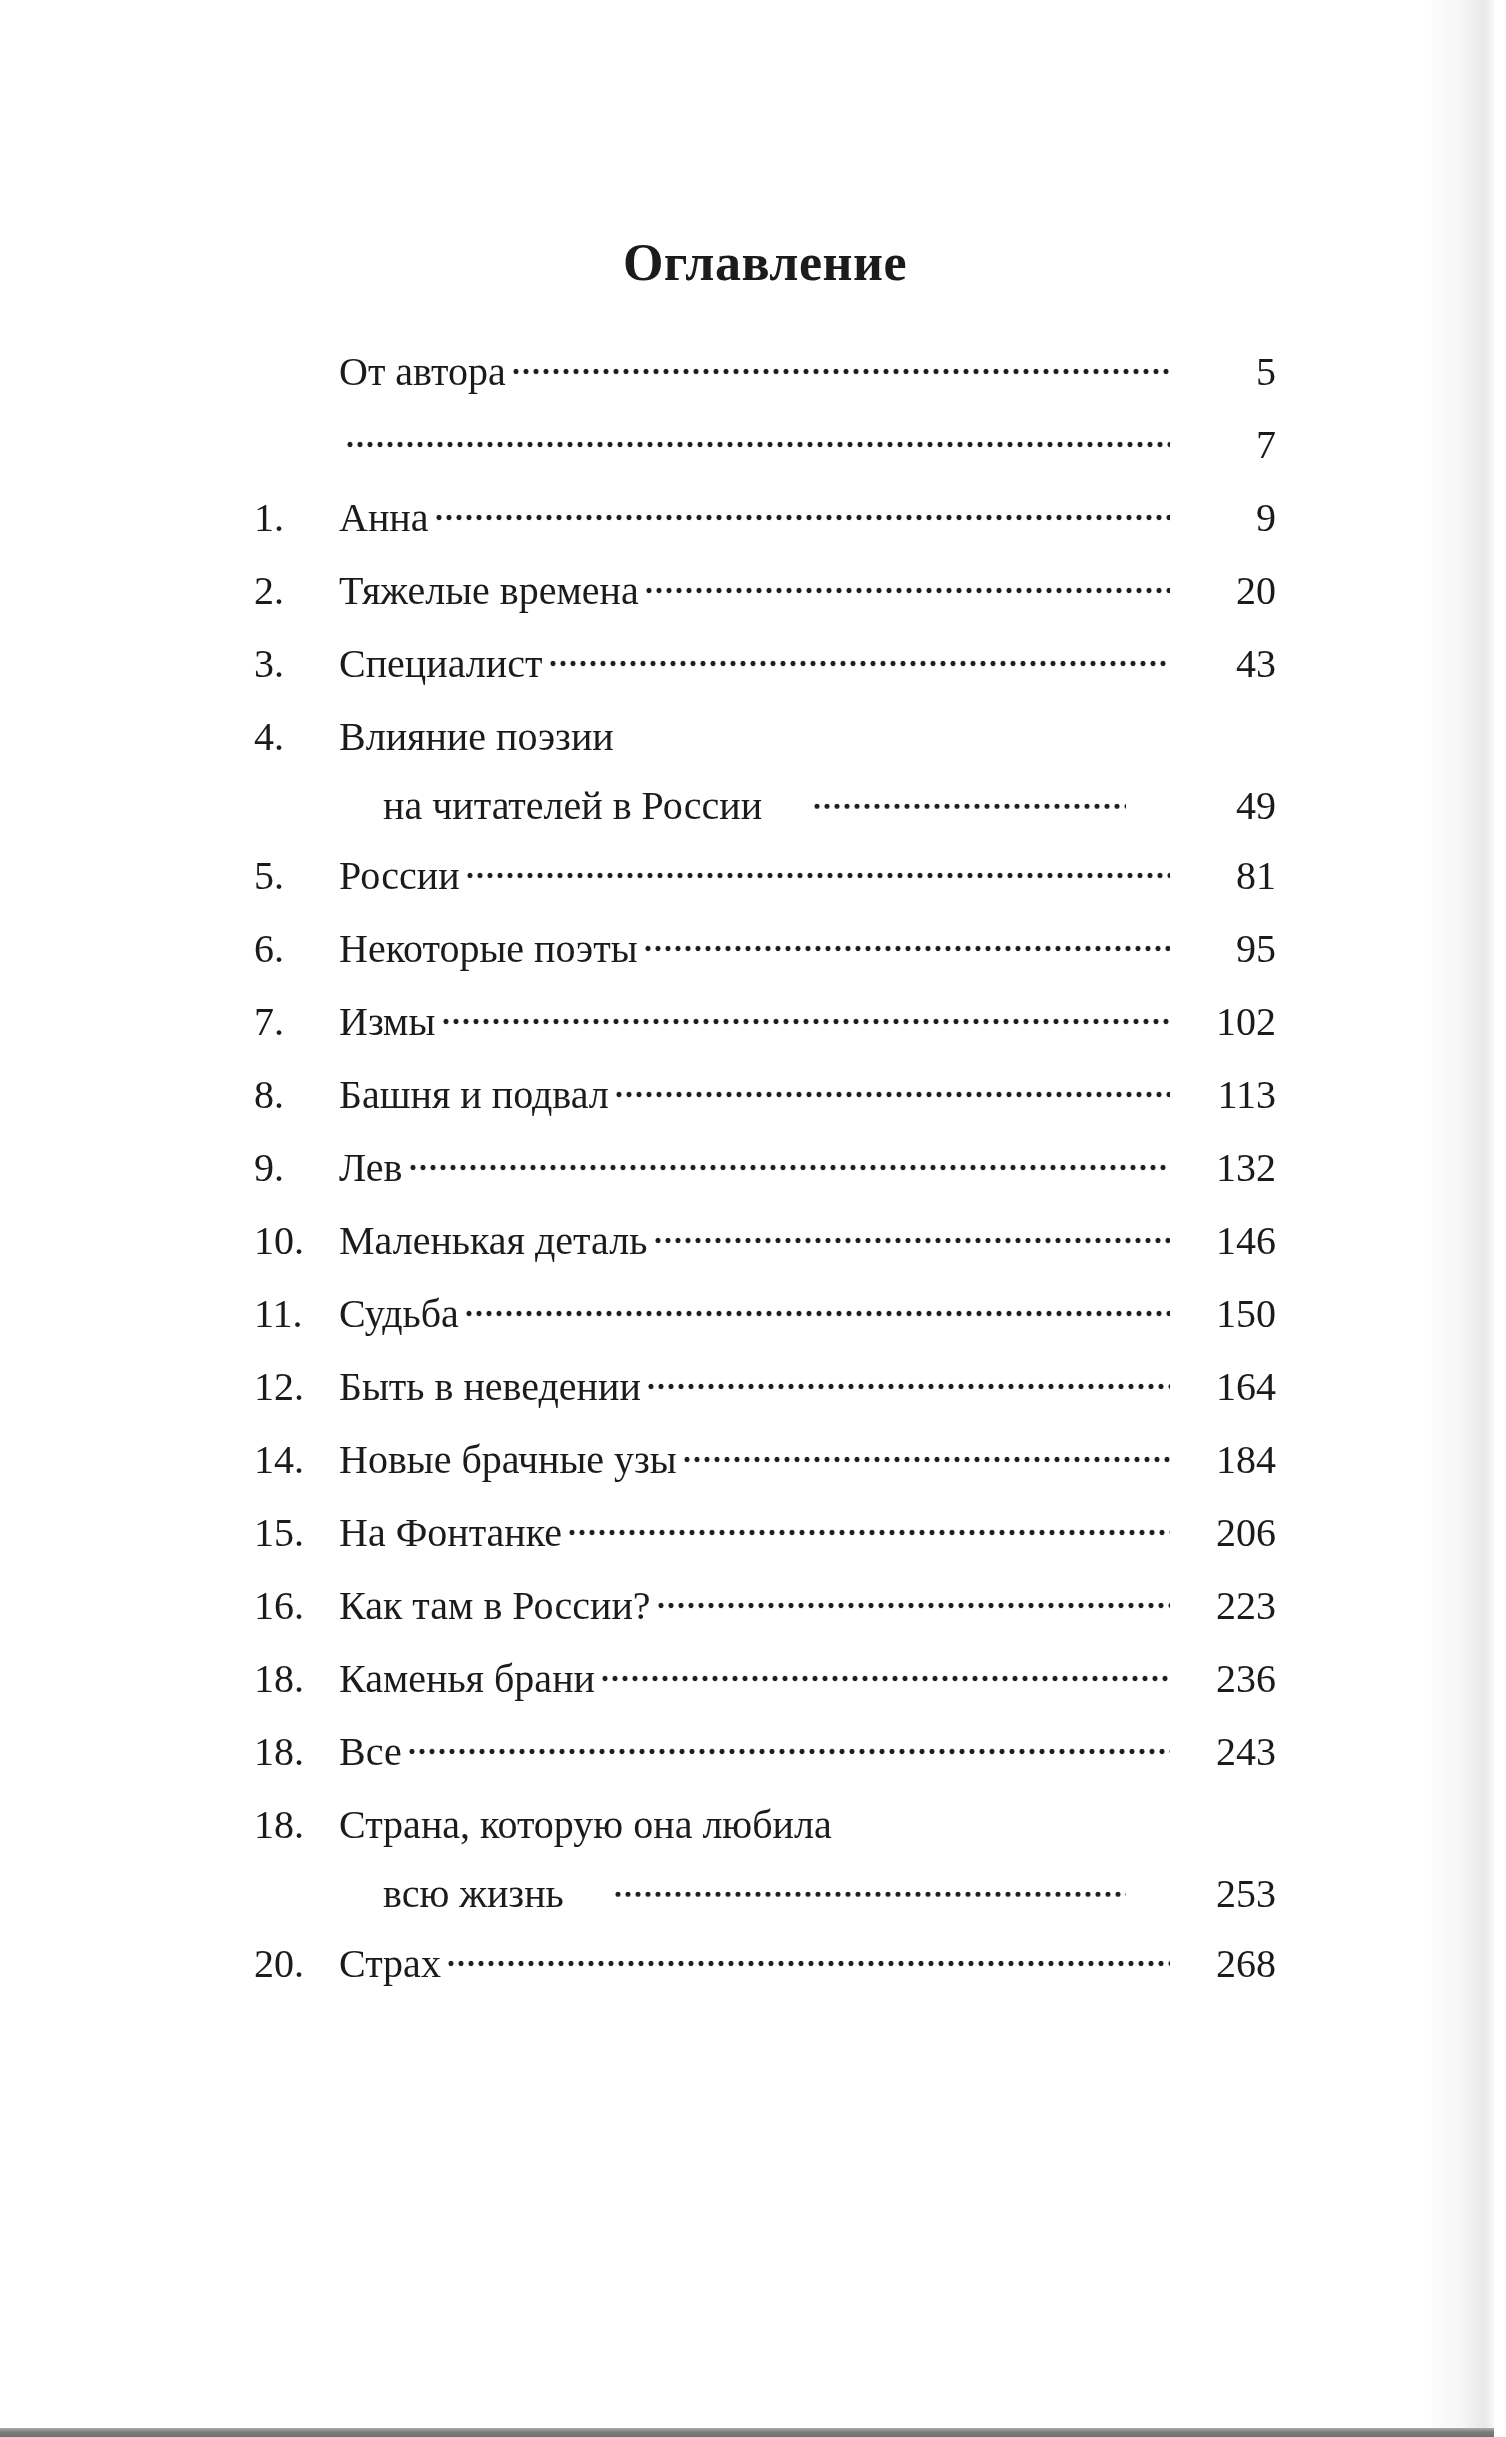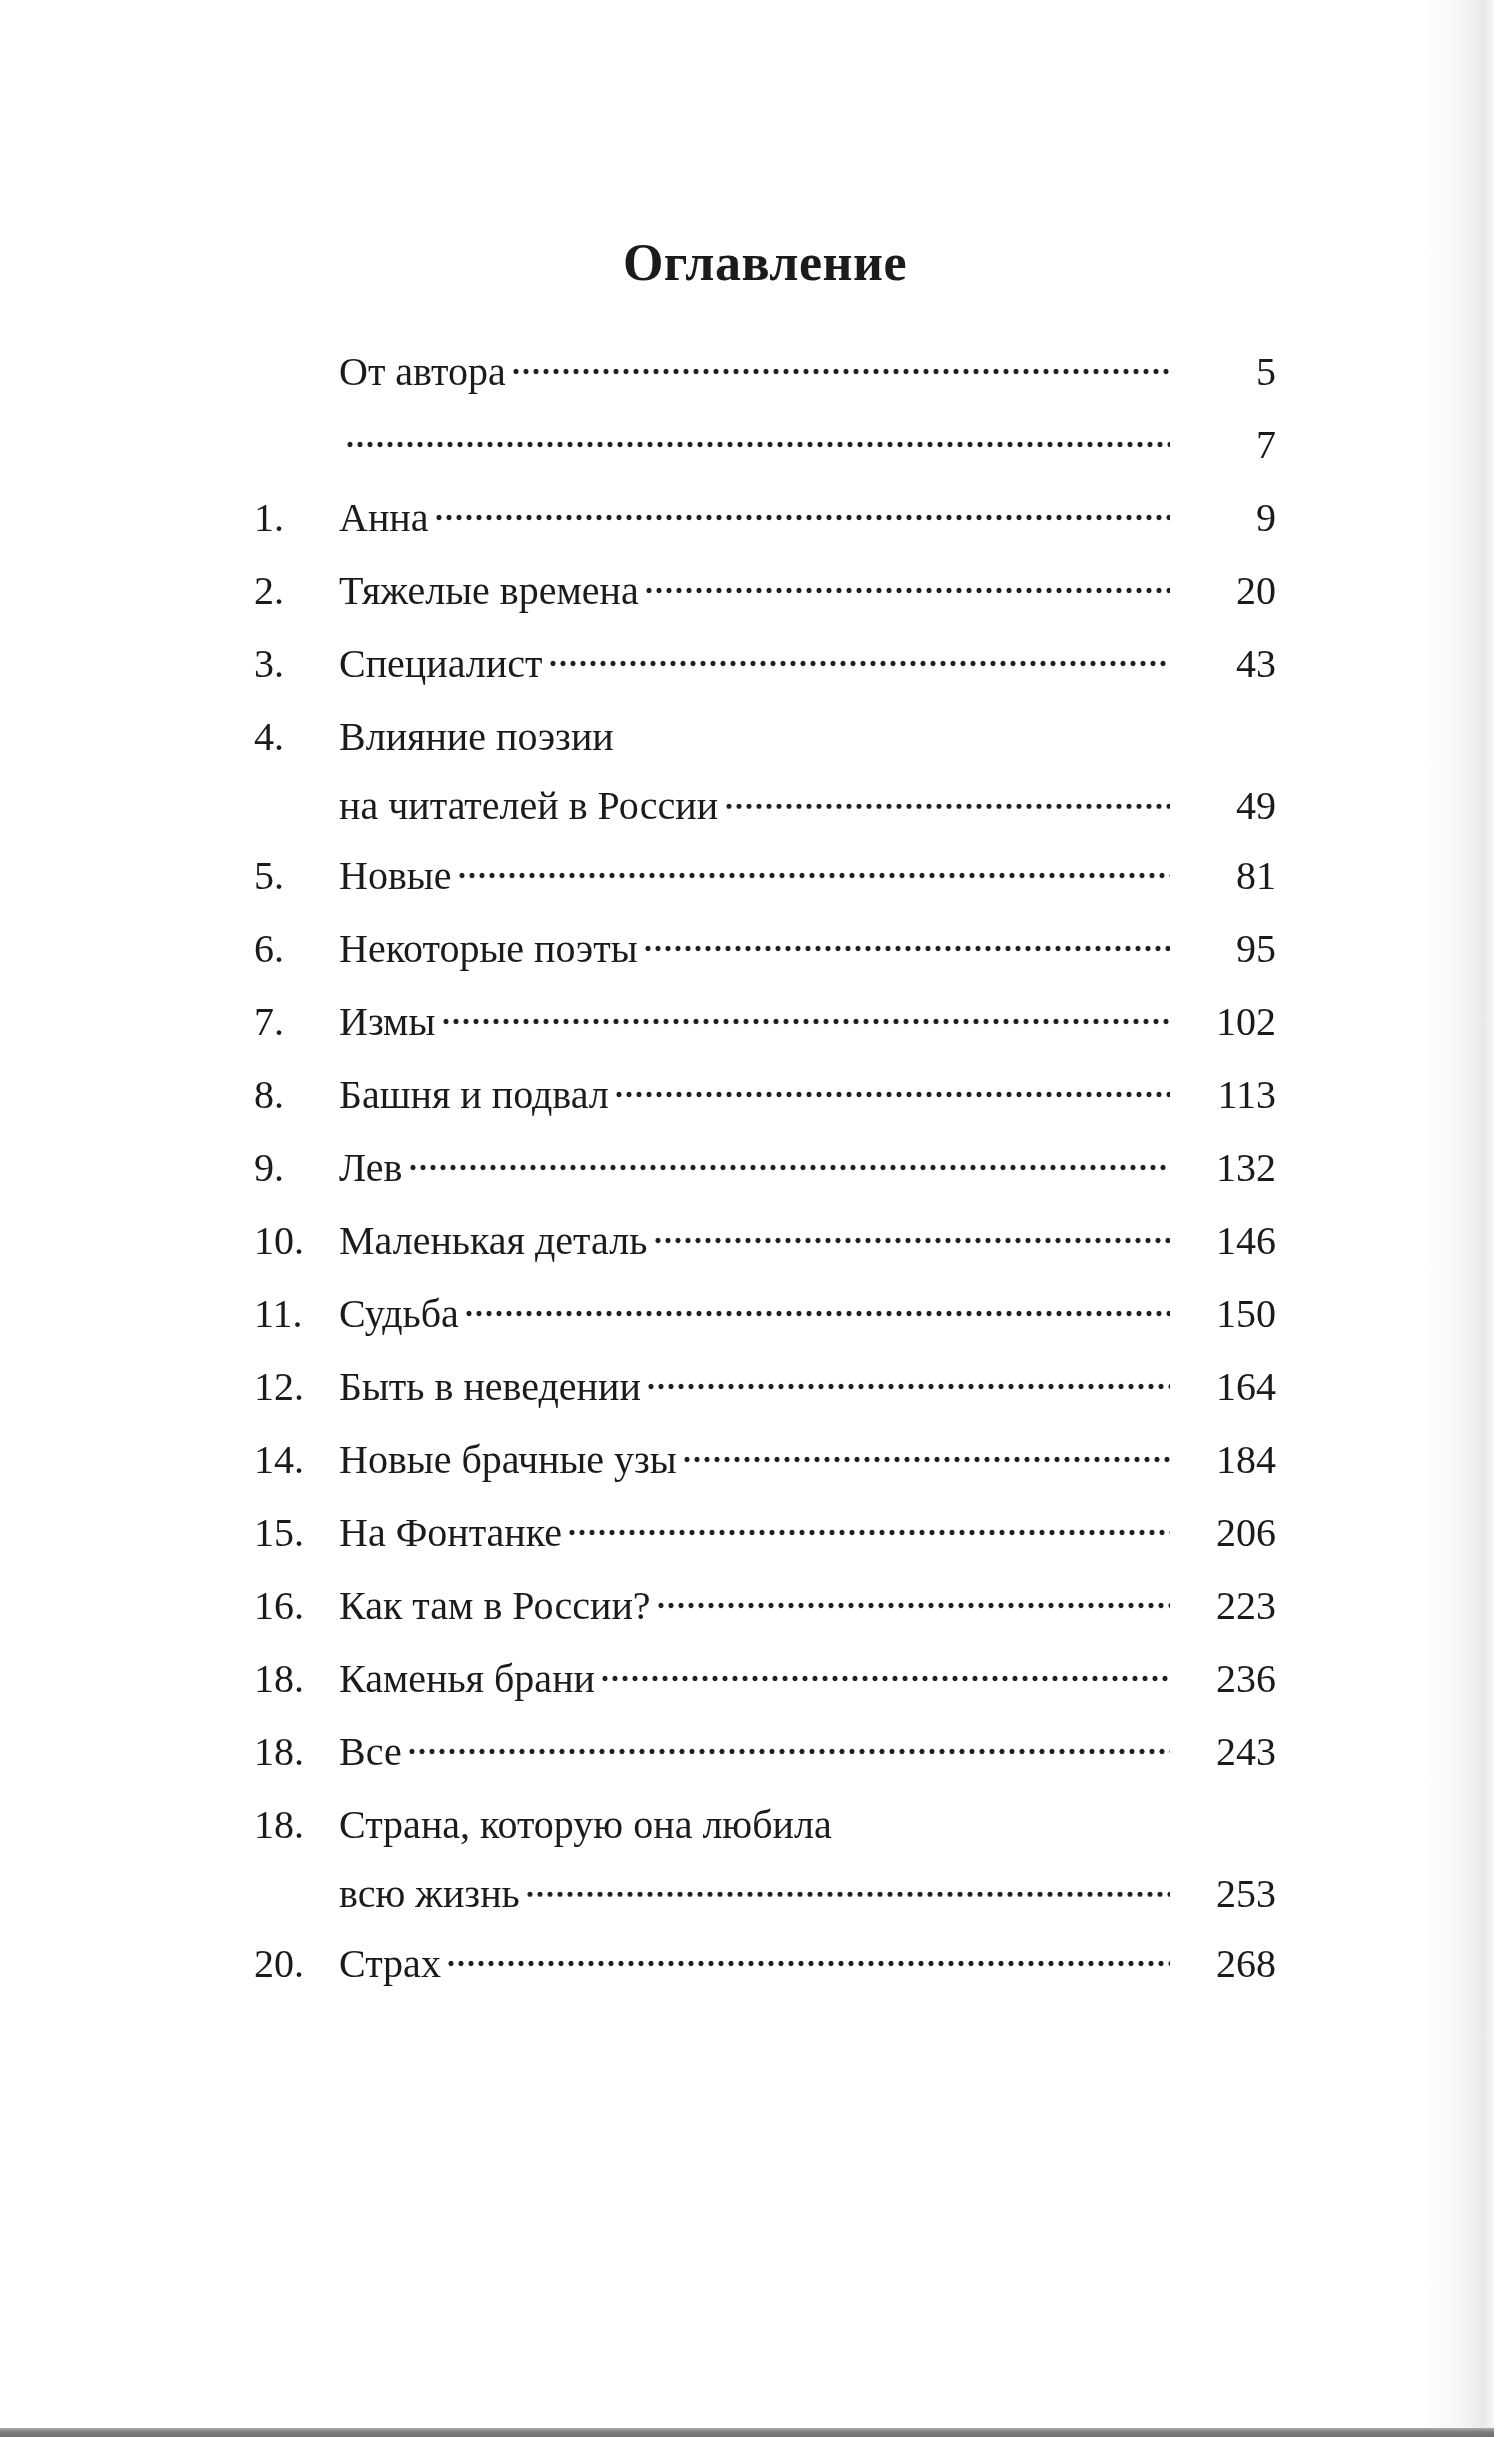--- a/index.html
+++ b/index.html
@@ -67,20 +67,21 @@
     height: 73px;
     line-height: 73px;
   }
   .line1 {
     height: 73px;
     line-height: 73px;
   }
   .line2 {
     height: 66px;
     line-height: 66px;
+    gap: 44px;
   }
   .num {
     flex: none;
     width: 85px;
   }
   .label {
     flex: none;
     white-space: nowrap;
   }
   .dots {
@@ -151,21 +152,21 @@
         <div class="line line2">
           <span class="num"></span>
           <span class="label">на читателей в России</span>
           <span class="dots"></span>
           <span class="pagenum">49</span>
         </div>
       </div>
 
       <div class="row">
         <span class="num">5.</span>
-        <span class="label">Новые</span>
+        <span class="label">России</span>
         <span class="dots"></span>
         <span class="pagenum">81</span>
       </div>
 
       <div class="row">
         <span class="num">6.</span>
         <span class="label">Некоторые поэты</span>
         <span class="dots"></span>
         <span class="pagenum">95</span>
       </div>

